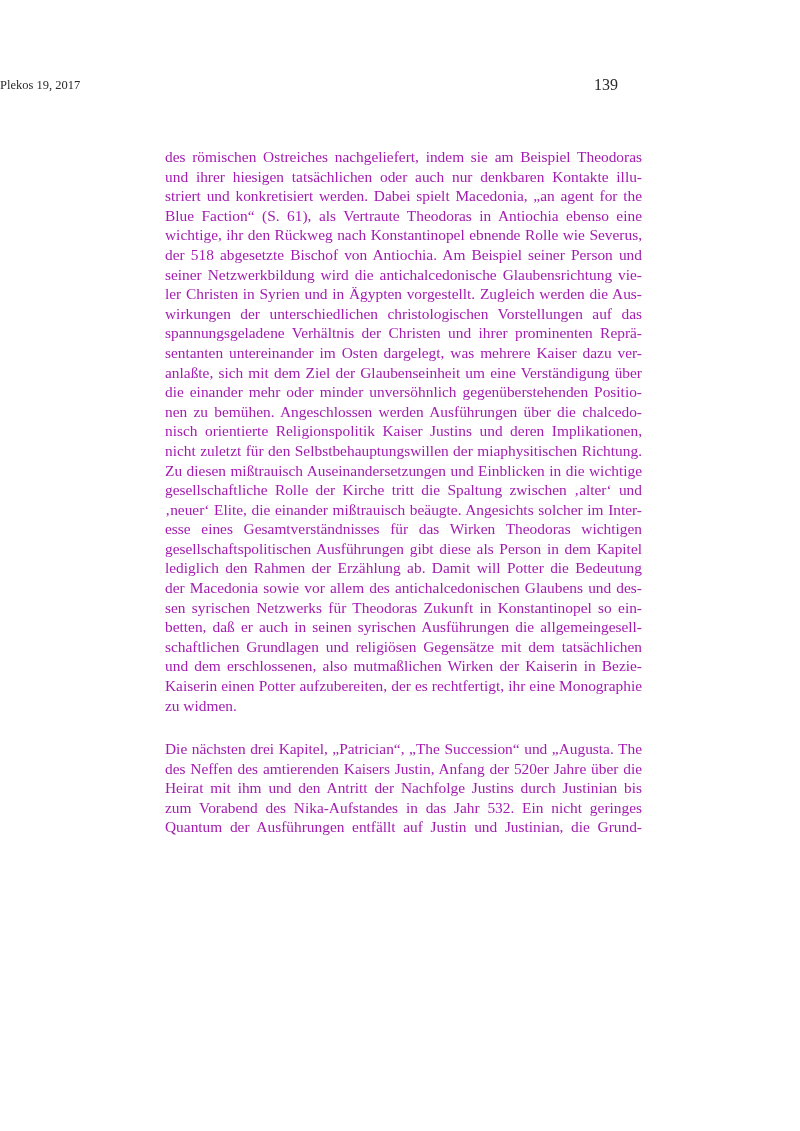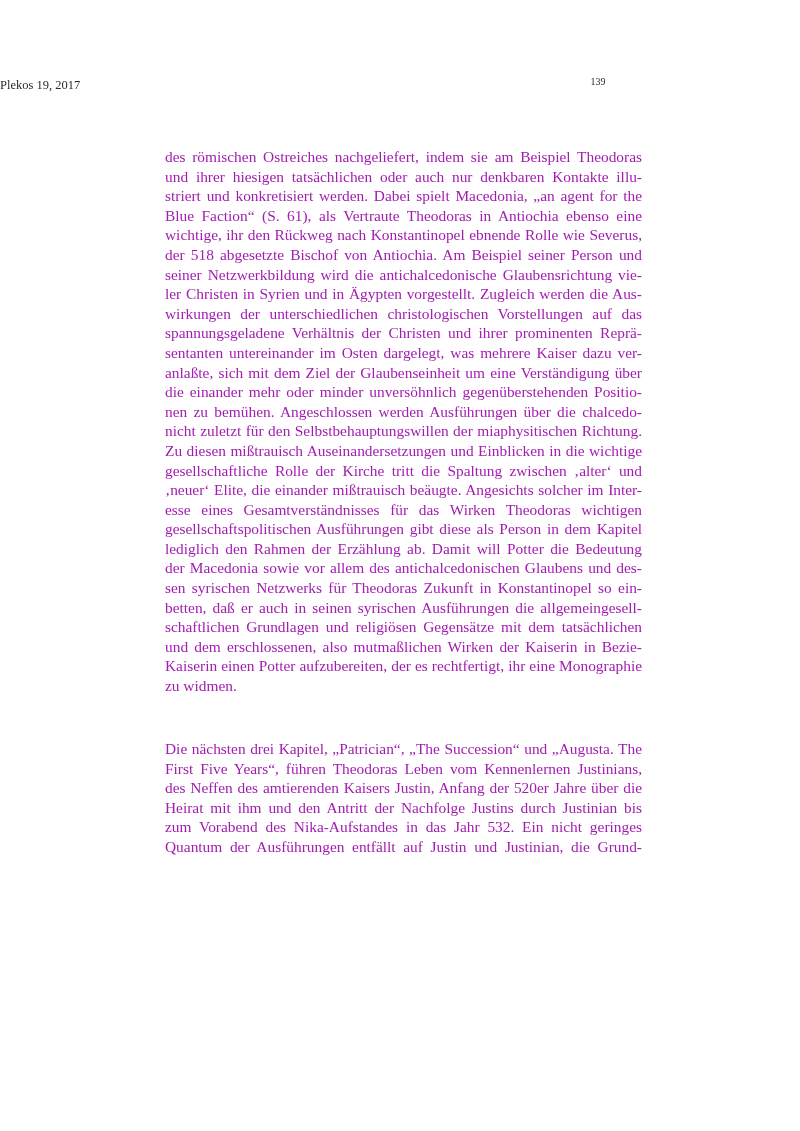--- a/index.html
+++ b/index.html
@@ -4,21 +4,21 @@
 <style>
   html, body { margin: 0; padding: 0; background: #ffffff; }
   body { width: 800px; height: 1131px; position: relative; overflow: hidden; }
   .page { position: absolute; left: 0; top: 0; width: 800px; height: 1131px; background: #fff; }
   .running-head {
     position: absolute; top: 78px; left: 0; width: 800px;
     font-family: "Liberation Serif", "DejaVu Serif", serif;
     font-size: 12.5px; color: #2a2a2a;
   }
   .journal { position: absolute; left: 0; width: 800px; text-align: left; }
-  .pageno { position: absolute; left: 574px; width: 48px; text-align: center; font-size: 10px; top: -2px; }
+  .pageno { position: absolute; left: 594px; width: 48px; text-align: left; font-size: 16px; top: -2px; }
   .body {
     position: absolute; left: 165px; width: 477px;
     font-family: "Liberation Serif", "DejaVu Serif", serif;
     font-size: 15.4px; color: #a21caf;
   }
   .line {
     display: block; height: 19.6px; line-height: 19.6px;
     text-align: justify; text-align-last: justify; white-space: nowrap;
     overflow: visible;
   }
@@ -43,37 +43,37 @@
     <span class="line">wichtige, ihr den Rückweg nach Konstantinopel ebnende Rolle wie Severus,</span>
     <span class="line">der 518 abgesetzte Bischof von Antiochia. Am Beispiel seiner Person und</span>
     <span class="line">seiner Netzwerkbildung wird die antichalcedonische Glaubensrichtung vie-</span>
     <span class="line">ler Christen in Syrien und in Ägypten vorgestellt. Zugleich werden die Aus-</span>
     <span class="line">wirkungen der unterschiedlichen christologischen Vorstellungen auf das</span>
     <span class="line">spannungsgeladene Verhältnis der Christen und ihrer prominenten Reprä-</span>
     <span class="line">sentanten untereinander im Osten dargelegt, was mehrere Kaiser dazu ver-</span>
     <span class="line">anlaßte, sich mit dem Ziel der Glaubenseinheit um eine Verständigung über</span>
     <span class="line">die einander mehr oder minder unversöhnlich gegenüberstehenden Positio-</span>
     <span class="line">nen zu bemühen. Angeschlossen werden Ausführungen über die chalcedo-</span>
+    <span class="line">nisch orientierte Religionspolitik Kaiser Justins und deren Implikationen,</span>
     <span class="line">nicht zuletzt für den Selbstbehauptungswillen der miaphysitischen Richtung.</span>
     <span class="line">Zu diesen mißtrauisch Auseinandersetzungen und Einblicken in die wichtige</span>
     <span class="line">gesellschaftliche Rolle der Kirche tritt die Spaltung zwischen ‚alter‘ und</span>
     <span class="line">‚neuer‘ Elite, die einander mißtrauisch beäugte. Angesichts solcher im Inter-</span>
     <span class="line">esse eines Gesamtverständnisses für das Wirken Theodoras wichtigen</span>
     <span class="line">gesellschaftspolitischen Ausführungen gibt diese als Person in dem Kapitel</span>
     <span class="line">lediglich den Rahmen der Erzählung ab. Damit will Potter die Bedeutung</span>
     <span class="line">der Macedonia sowie vor allem des antichalcedonischen Glaubens und des-</span>
     <span class="line">sen syrischen Netzwerks für Theodoras Zukunft in Konstantinopel so ein-</span>
     <span class="line">betten, daß er auch in seinen syrischen Ausführungen die allgemeingesell-</span>
     <span class="line">schaftlichen Grundlagen und religiösen Gegensätze mit dem tatsächlichen</span>
     <span class="line">und dem erschlossenen, also mutmaßlichen Wirken der Kaiserin in Bezie-</span>
     <span class="line">Kaiserin einen Potter aufzubereiten, der es rechtfertigt, ihr eine Monographie</span>
     <span class="line last">zu widmen.</span>
   </div>
 
   <div class="body p2">
     <span class="line">Die nächsten drei Kapitel, „Patrician“, „The Succession“ und „Augusta. The</span>
-    <span class="line">First Five Years“, führen Theodoras Leben vom Kennenlernen Justinians,</span>
     <span class="line">des Neffen des amtierenden Kaisers Justin, Anfang der 520er Jahre über die</span>
     <span class="line">Heirat mit ihm und den Antritt der Nachfolge Justins durch Justinian bis</span>
     <span class="line">zum Vorabend des Nika-Aufstandes in das Jahr 532. Ein nicht geringes</span>
     <span class="line">Quantum der Ausführungen entfällt auf Justin und Justinian, die Grund-</span>
   </div>
 </div>
 
 </body></html>

